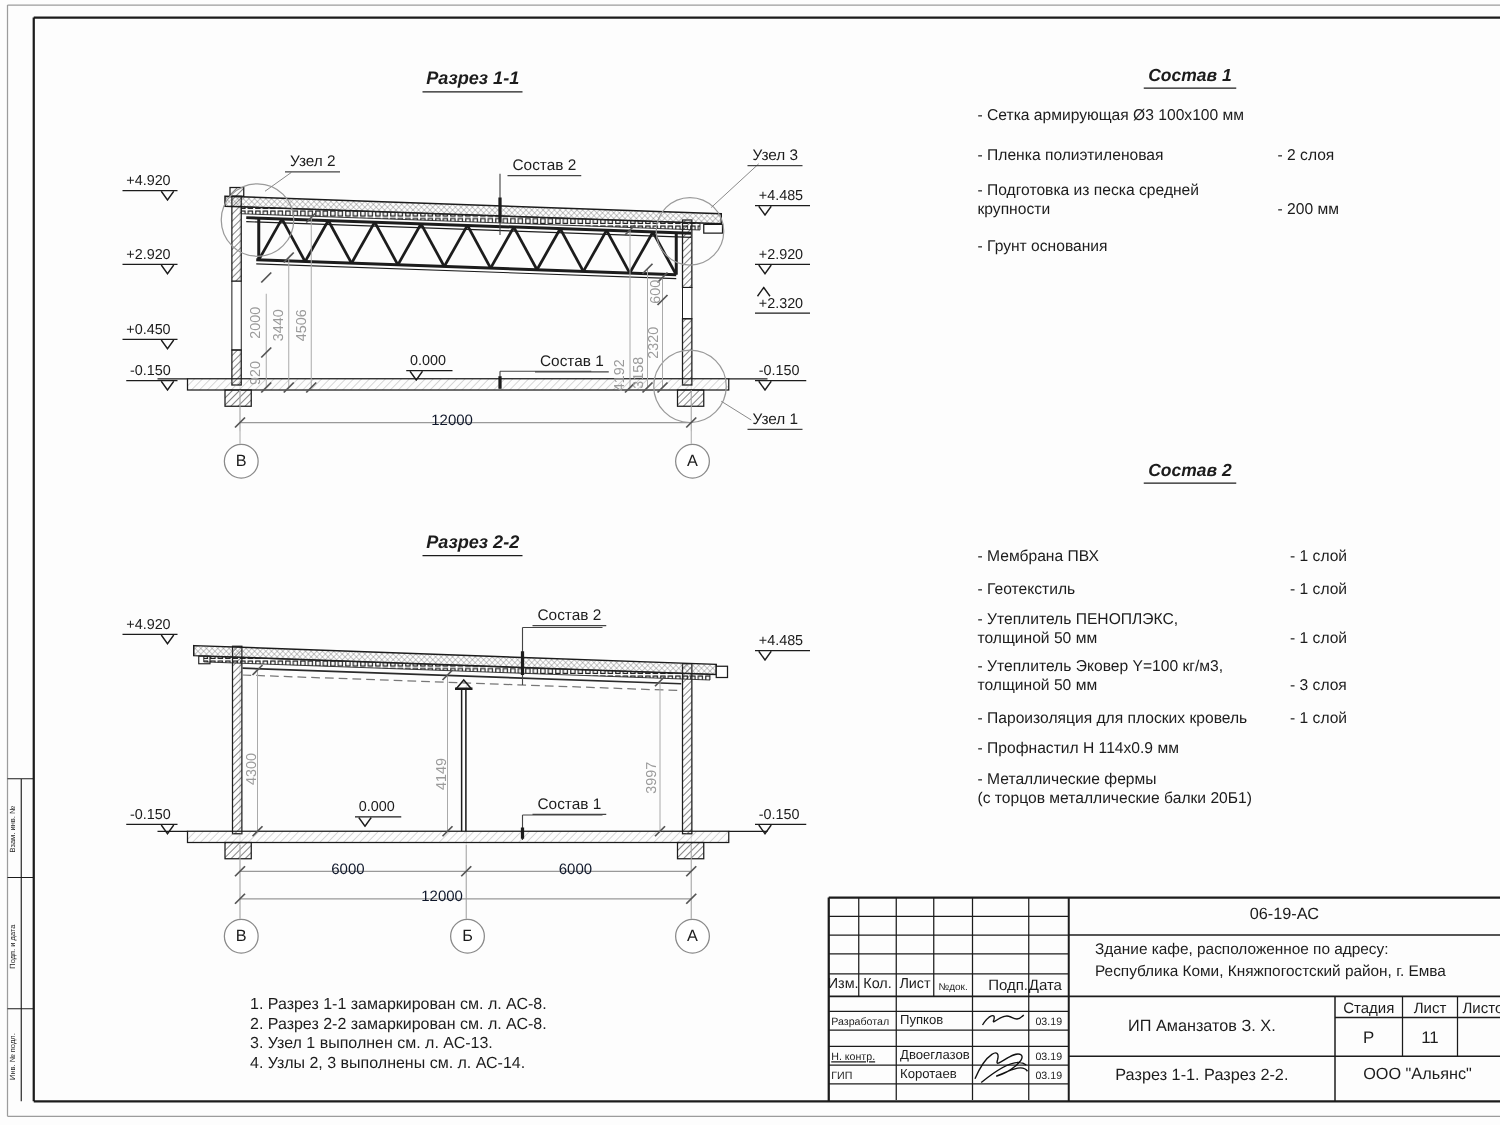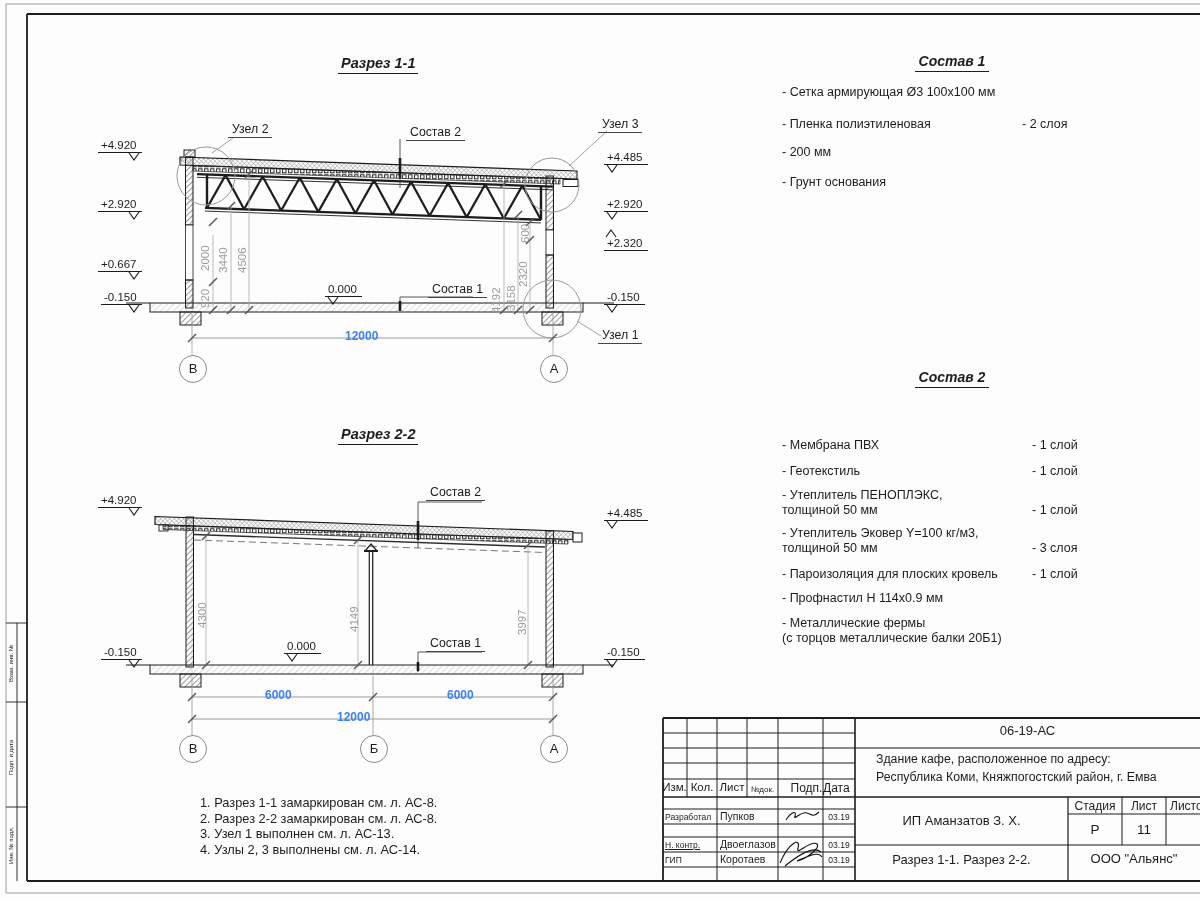--- a/index.html
+++ b/index.html
@@ -3,21 +3,21 @@
 <meta charset="utf-8">
 <style>
   html,body{margin:0;padding:0;}
   body{width:1200px;height:900px;position:relative;background:#fdfdfd;overflow:hidden;
        font-family:"Liberation Sans", sans-serif;color:#1c1c1c;}
   #sheet{position:absolute;inset:0;}
   svg.linework{position:absolute;left:0;top:0;}
   .lbl{position:absolute;white-space:nowrap;font-size:12.3px;color:#1c1c1c;}
   .sec-title{font-size:14.5px;font-weight:bold;font-style:italic;border-bottom:1.2px solid #1c1c1c;padding:0 3px 2px;}
   .uline{border-bottom:1px solid #444;padding:0 4px 1px;}
-  .dim{color:#3b82f6;font-size:12px;font-weight:bold;}
+  .dim{color:#0f172a;font-size:12px;}
   .vdim{position:absolute;color:#9b9b9b;font-size:11.5px;white-space:nowrap;
         transform:rotate(-90deg);transform-origin:0 0;}
   .bubble{position:absolute;width:26px;height:26px;border:1px solid #8a8a8a;border-radius:50%;
           text-align:center;line-height:26px;font-size:13px;background:#fff;}
   .elev{position:absolute;font-size:11.5px;}
   .elev .bar{display:inline-block;border-bottom:1.2px solid #1c1c1c;padding:0 5px 1px 3px;}
   .elev svg.arr{position:absolute;top:100%;margin-top:-1px;}
   .elev.ar svg.arr{right:1px;}
   .elev.al svg.arr{left:1px;}
   .elev.up svg.arr{top:auto;bottom:100%;left:0;margin:0 0 -1px;transform:scaleY(-1);}
@@ -233,21 +233,21 @@
 <div class="lbl uline" style="left:598px;top:117px;">Узел 3</div>
 <div class="lbl uline" style="left:428px;top:282px;">Состав 1</div>
 <div class="lbl uline" style="left:598px;top:328px;">Узел 1</div>
 
 <div class="elev ar" style="left:98px;top:139px;"><span class="bar">+4.920</span><svg class="arr" width="14" height="9">
         <path d="M2 1 L7 8 L12 1" stroke="#1c1c1c" fill="none" stroke-width="1.1"></path>
       </svg></div>
 <div class="elev ar" style="left:98px;top:198px;"><span class="bar">+2.920</span><svg class="arr" width="14" height="9">
         <path d="M2 1 L7 8 L12 1" stroke="#1c1c1c" fill="none" stroke-width="1.1"></path>
       </svg></div>
-<div class="elev ar" style="left:98px;top:258px;"><span class="bar">+0.667</span><svg class="arr" width="14" height="9">
+<div class="elev ar" style="left:98px;top:258px;"><span class="bar">+0.450</span><svg class="arr" width="14" height="9">
         <path d="M2 1 L7 8 L12 1" stroke="#1c1c1c" fill="none" stroke-width="1.1"></path>
       </svg></div>
 <div class="elev ar" style="left:101px;top:291px;"><span class="bar">-0.150</span><svg class="arr" width="14" height="9">
         <path d="M2 1 L7 8 L12 1" stroke="#1c1c1c" fill="none" stroke-width="1.1"></path>
       </svg></div>
 
 <div class="elev al" style="left:604px;top:151px;"><span class="bar">+4.485</span><svg class="arr" width="14" height="9">
         <path d="M2 1 L7 8 L12 1" stroke="#1c1c1c" fill="none" stroke-width="1.1"></path>
       </svg></div>
 <div class="elev al" style="left:604px;top:198px;"><span class="bar">+2.920</span><svg class="arr" width="14" height="9">
@@ -313,20 +313,22 @@
   <div class="stitle"><span>Состав 1</span></div>
   <div class="item" style="margin-top:15px;">
         <div class="name">- Сетка армирующая Ø3 100х100 мм</div>
         <div class="qty"></div>
       </div>
   <div class="item" style="margin-top:17px;">
         <div class="name">- Пленка полиэтиленовая</div>
         <div class="qty">- 2 слоя</div>
       </div>
   <div class="item" style="margin-top:13px;">
+        <div class="name">- Подготовка из песка средней
+крупности</div>
         <div class="qty">- 200 мм</div>
       </div>
   <div class="item" style="margin-top:15px;">
         <div class="name">- Грунт основания</div>
         <div class="qty"></div>
       </div>
 </div>
 
 <div class="sostav s2" style="left:782px;top:368px;">
   <div class="stitle"><span>Состав 2</span></div>

